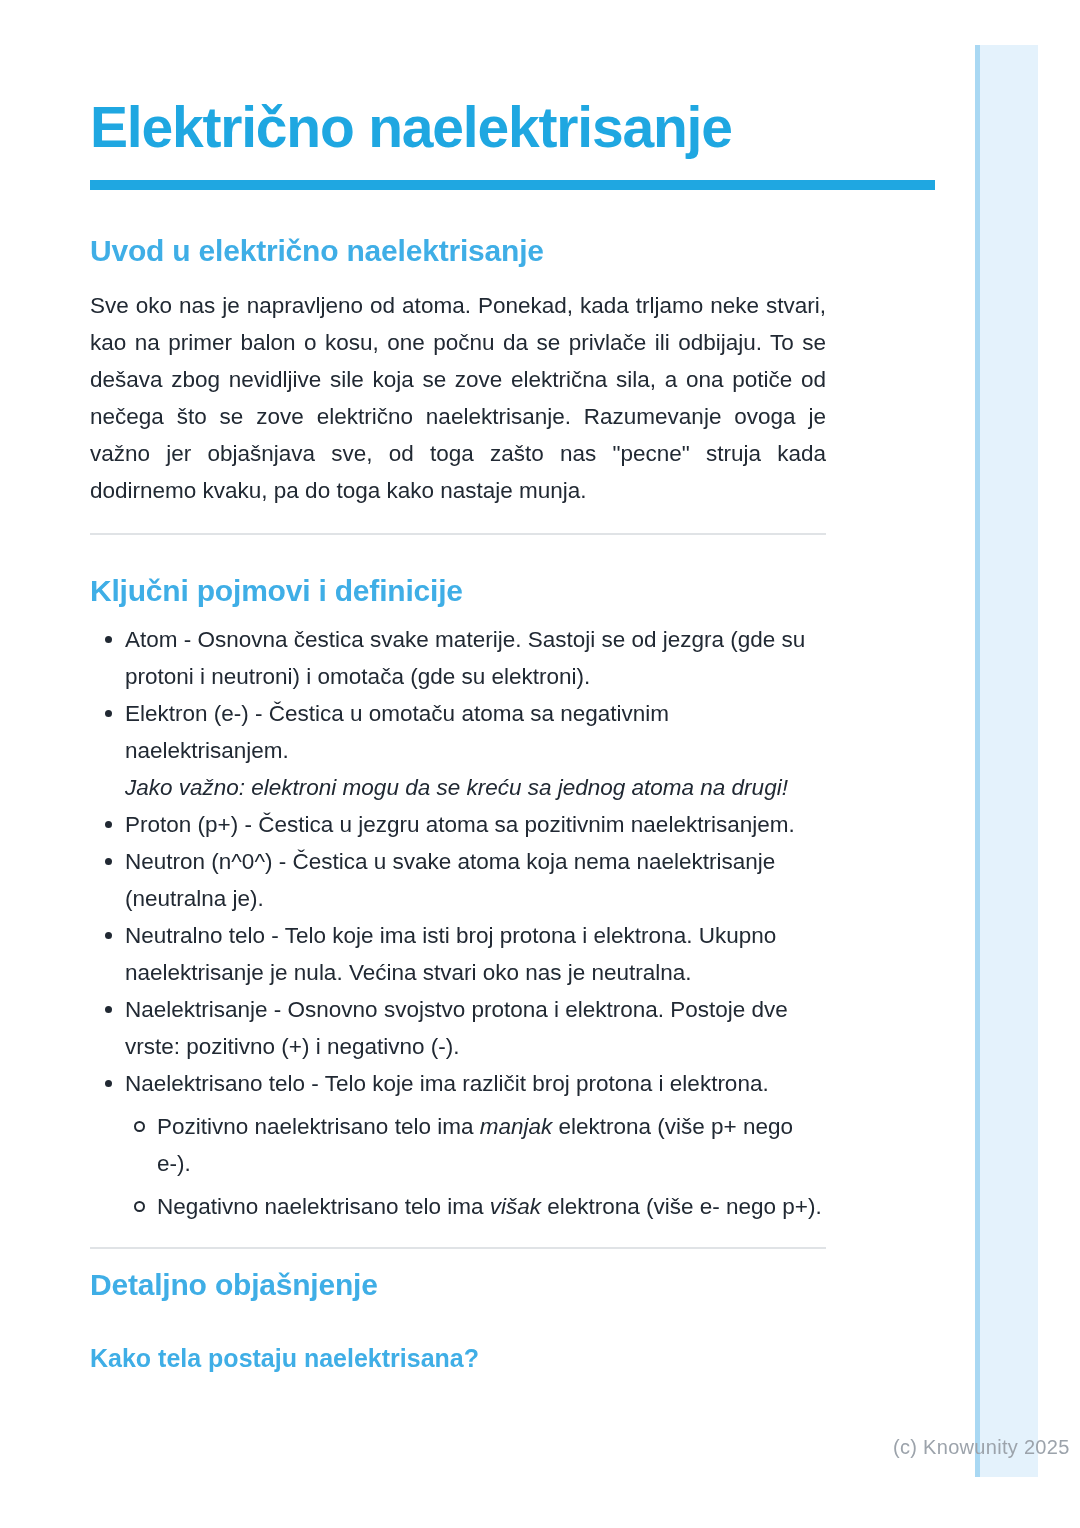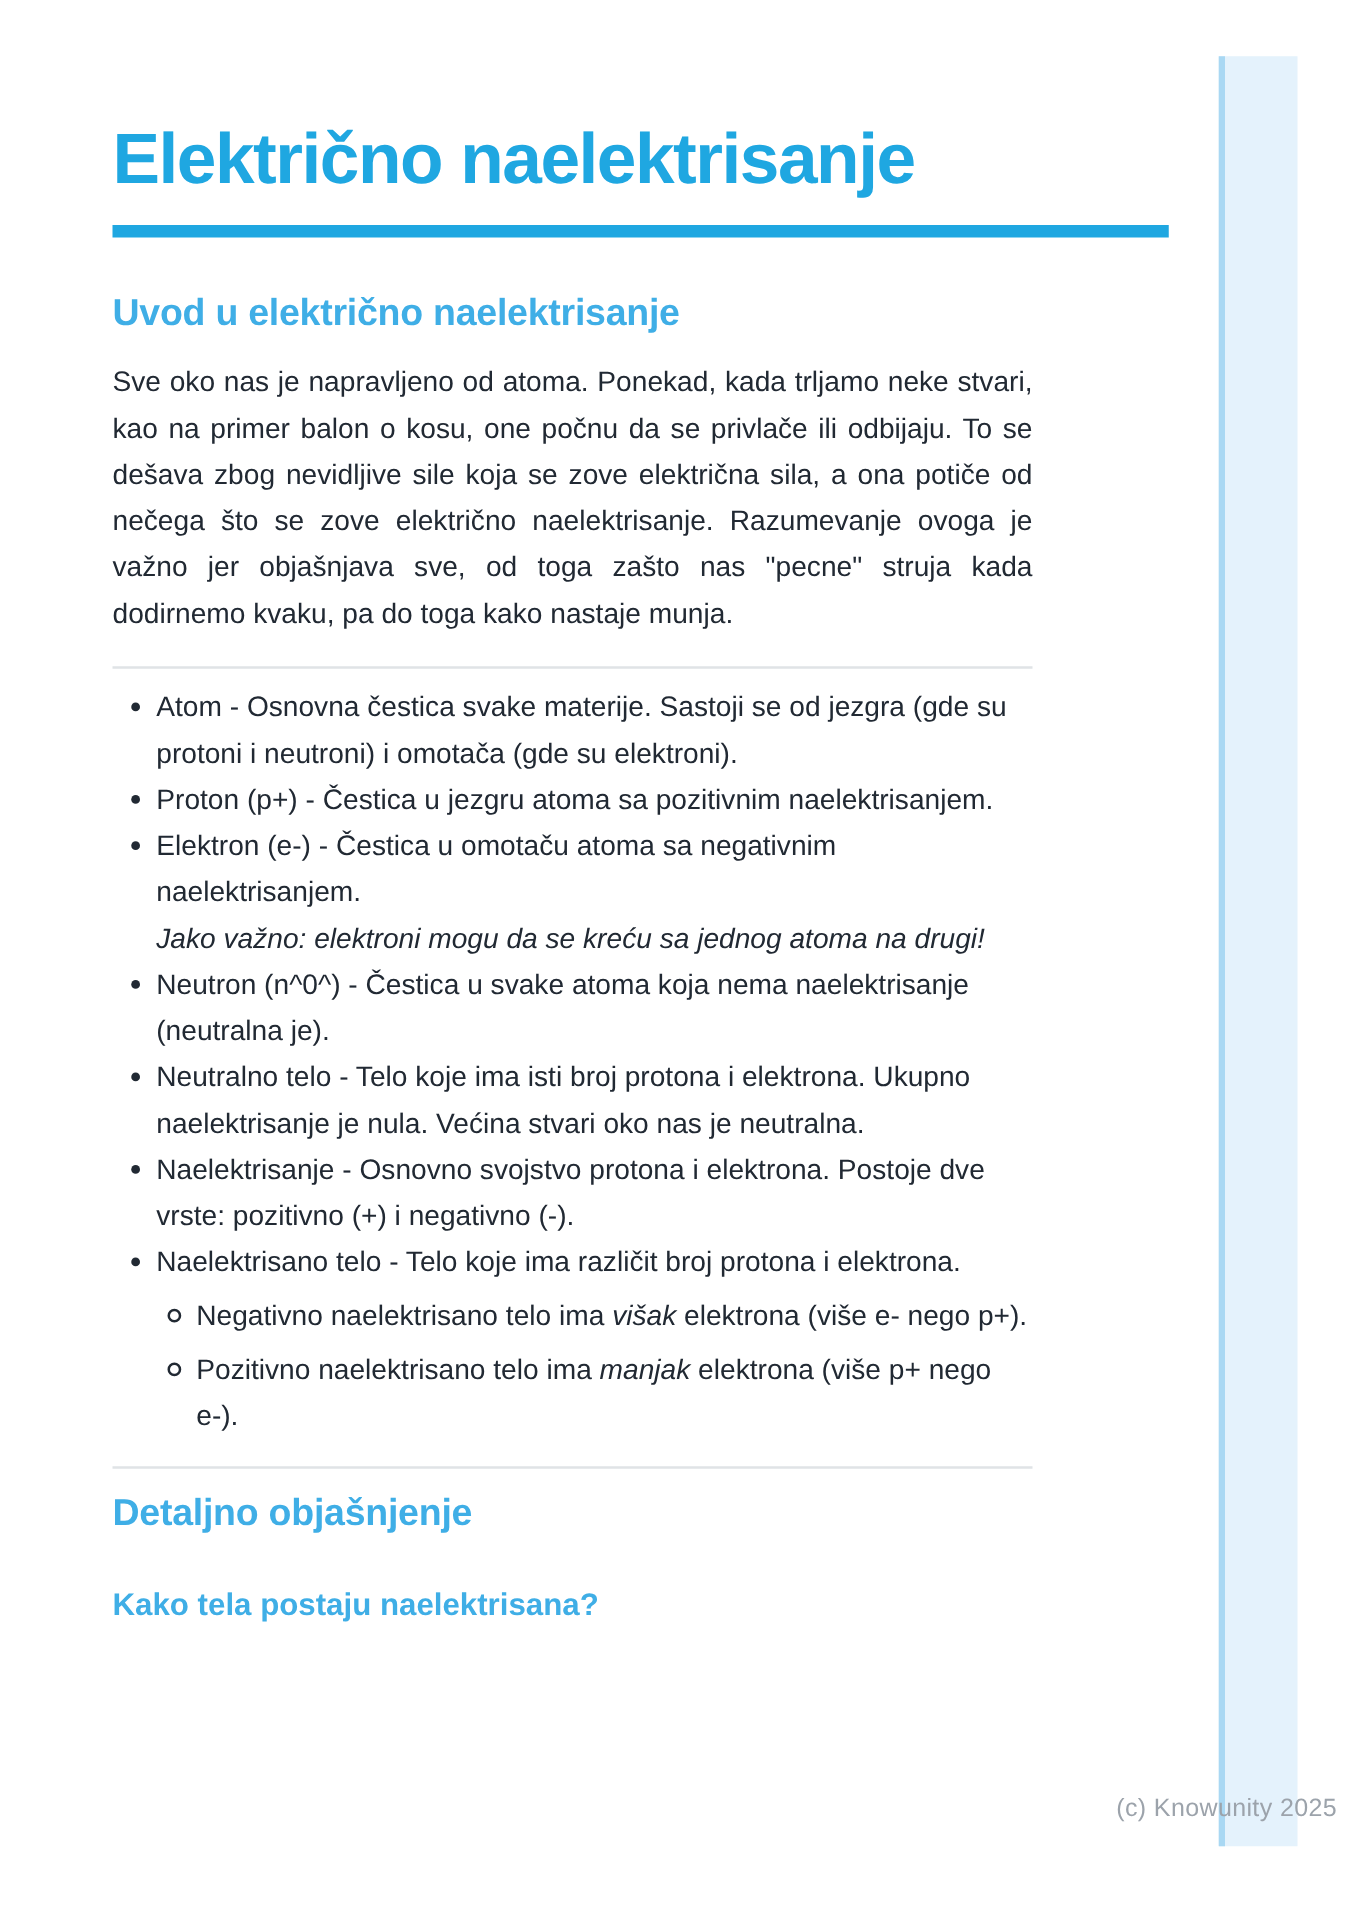--- a/index.html
+++ b/index.html
@@ -94,45 +94,46 @@
 
 <div class="content">
   <h1>Električno naelektrisanje</h1>
   <div class="rule"></div>
 
   <h2 class="h2-intro">Uvod u električno naelektrisanje</h2>
   <p class="para"><span>Sve oko nas je napravljeno od atoma. Ponekad, kada trljamo neke stvari, kao na primer balon o kosu, one počnu da se privlače ili odbijaju. To se dešava zbog nevidljive sile koja se zove </span><span class="b">električna sila</span><span>, a ona potiče od nečega što se zove </span><span class="b">električno naelektrisanje</span><span>. Razumevanje ovoga je važno jer objašnjava sve, od toga zašto nas "pecne" struja kada dodirnemo kvaku, pa do toga kako nastaje munja.</span></p>
 
   <div class="divider"></div>
 
+  <h2 class="h2-terms">Ključni pojmovi i definicije</h2>
   <ul class="terms">
       <li class="term-item">
         <div class="line"><span class="b">Atom</span><span> - Osnovna čestica svake materije. Sastoji se od jezgra (gde su protoni i neutroni) i omotača (gde su elektroni).</span></div>
       </li>
       <li class="term-item">
-        <div class="line"><span class="b">Proton (p+)</span><span> - Čestica u jezgru atoma sa </span><span class="b">pozitivnim</span><span> naelektrisanjem.</span></div>
+        <div class="line"><span class="b">Elektron (e-)</span><span> - Čestica u omotaču atoma sa </span><span class="b">negativnim</span><span> naelektrisanjem.</span></div>
+        <div class="note"><span class="i">Jako važno: elektroni mogu da se kreću sa jednog atoma na drugi!</span></div>
       </li>
       <li class="term-item">
-        <div class="line"><span class="b">Elektron (e-)</span><span> - Čestica u omotaču atoma sa </span><span class="b">negativnim</span><span> naelektrisanjem.</span></div>
-        <div class="note"><span class="i">Jako važno: elektroni mogu da se kreću sa jednog atoma na drugi!</span></div>
+        <div class="line"><span class="b">Proton (p+)</span><span> - Čestica u jezgru atoma sa </span><span class="b">pozitivnim</span><span> naelektrisanjem.</span></div>
       </li>
       <li class="term-item">
         <div class="line"><span class="b">Neutron (n^0^)</span><span> - Čestica u svake atoma koja </span><span class="b">nema</span><span> naelektrisanje (neutralna je).</span></div>
       </li>
       <li class="term-item">
         <div class="line"><span class="b">Neutralno telo</span><span> - Telo koje ima </span><span class="b">isti broj protona i elektrona</span><span>. Ukupno naelektrisanje je nula. Većina stvari oko nas je neutralna.</span></div>
       </li>
       <li class="term-item">
         <div class="line"><span class="b">Naelektrisanje</span><span> - Osnovno svojstvo protona i elektrona. Postoje dve vrste: pozitivno (+) i negativno (-).</span></div>
       </li>
       <li class="term-item">
         <div class="line"><span class="b">Naelektrisano telo</span><span> - Telo koje ima </span><span class="b">različit broj protona i elektrona</span><span>.</span></div>
         <ul class="sub">
+          <li class="sub-item"><span class="b">Pozitivno naelektrisano telo</span><span> ima </span><span class="i">manjak</span><span> elektrona (više p+ nego e-).</span></li>
           <li class="sub-item"><span class="b">Negativno naelektrisano telo</span><span> ima </span><span class="i">višak</span><span> elektrona (više e- nego p+).</span></li>
-          <li class="sub-item"><span class="b">Pozitivno naelektrisano telo</span><span> ima </span><span class="i">manjak</span><span> elektrona (više p+ nego e-).</span></li>
         </ul>
       </li>
     </ul>
 
   <div class="divider divider-2"></div>
 
   <h2 class="h2-detail">Detaljno objašnjenje</h2>
   <h3>Kako tela postaju naelektrisana?</h3>
 
 </div>

